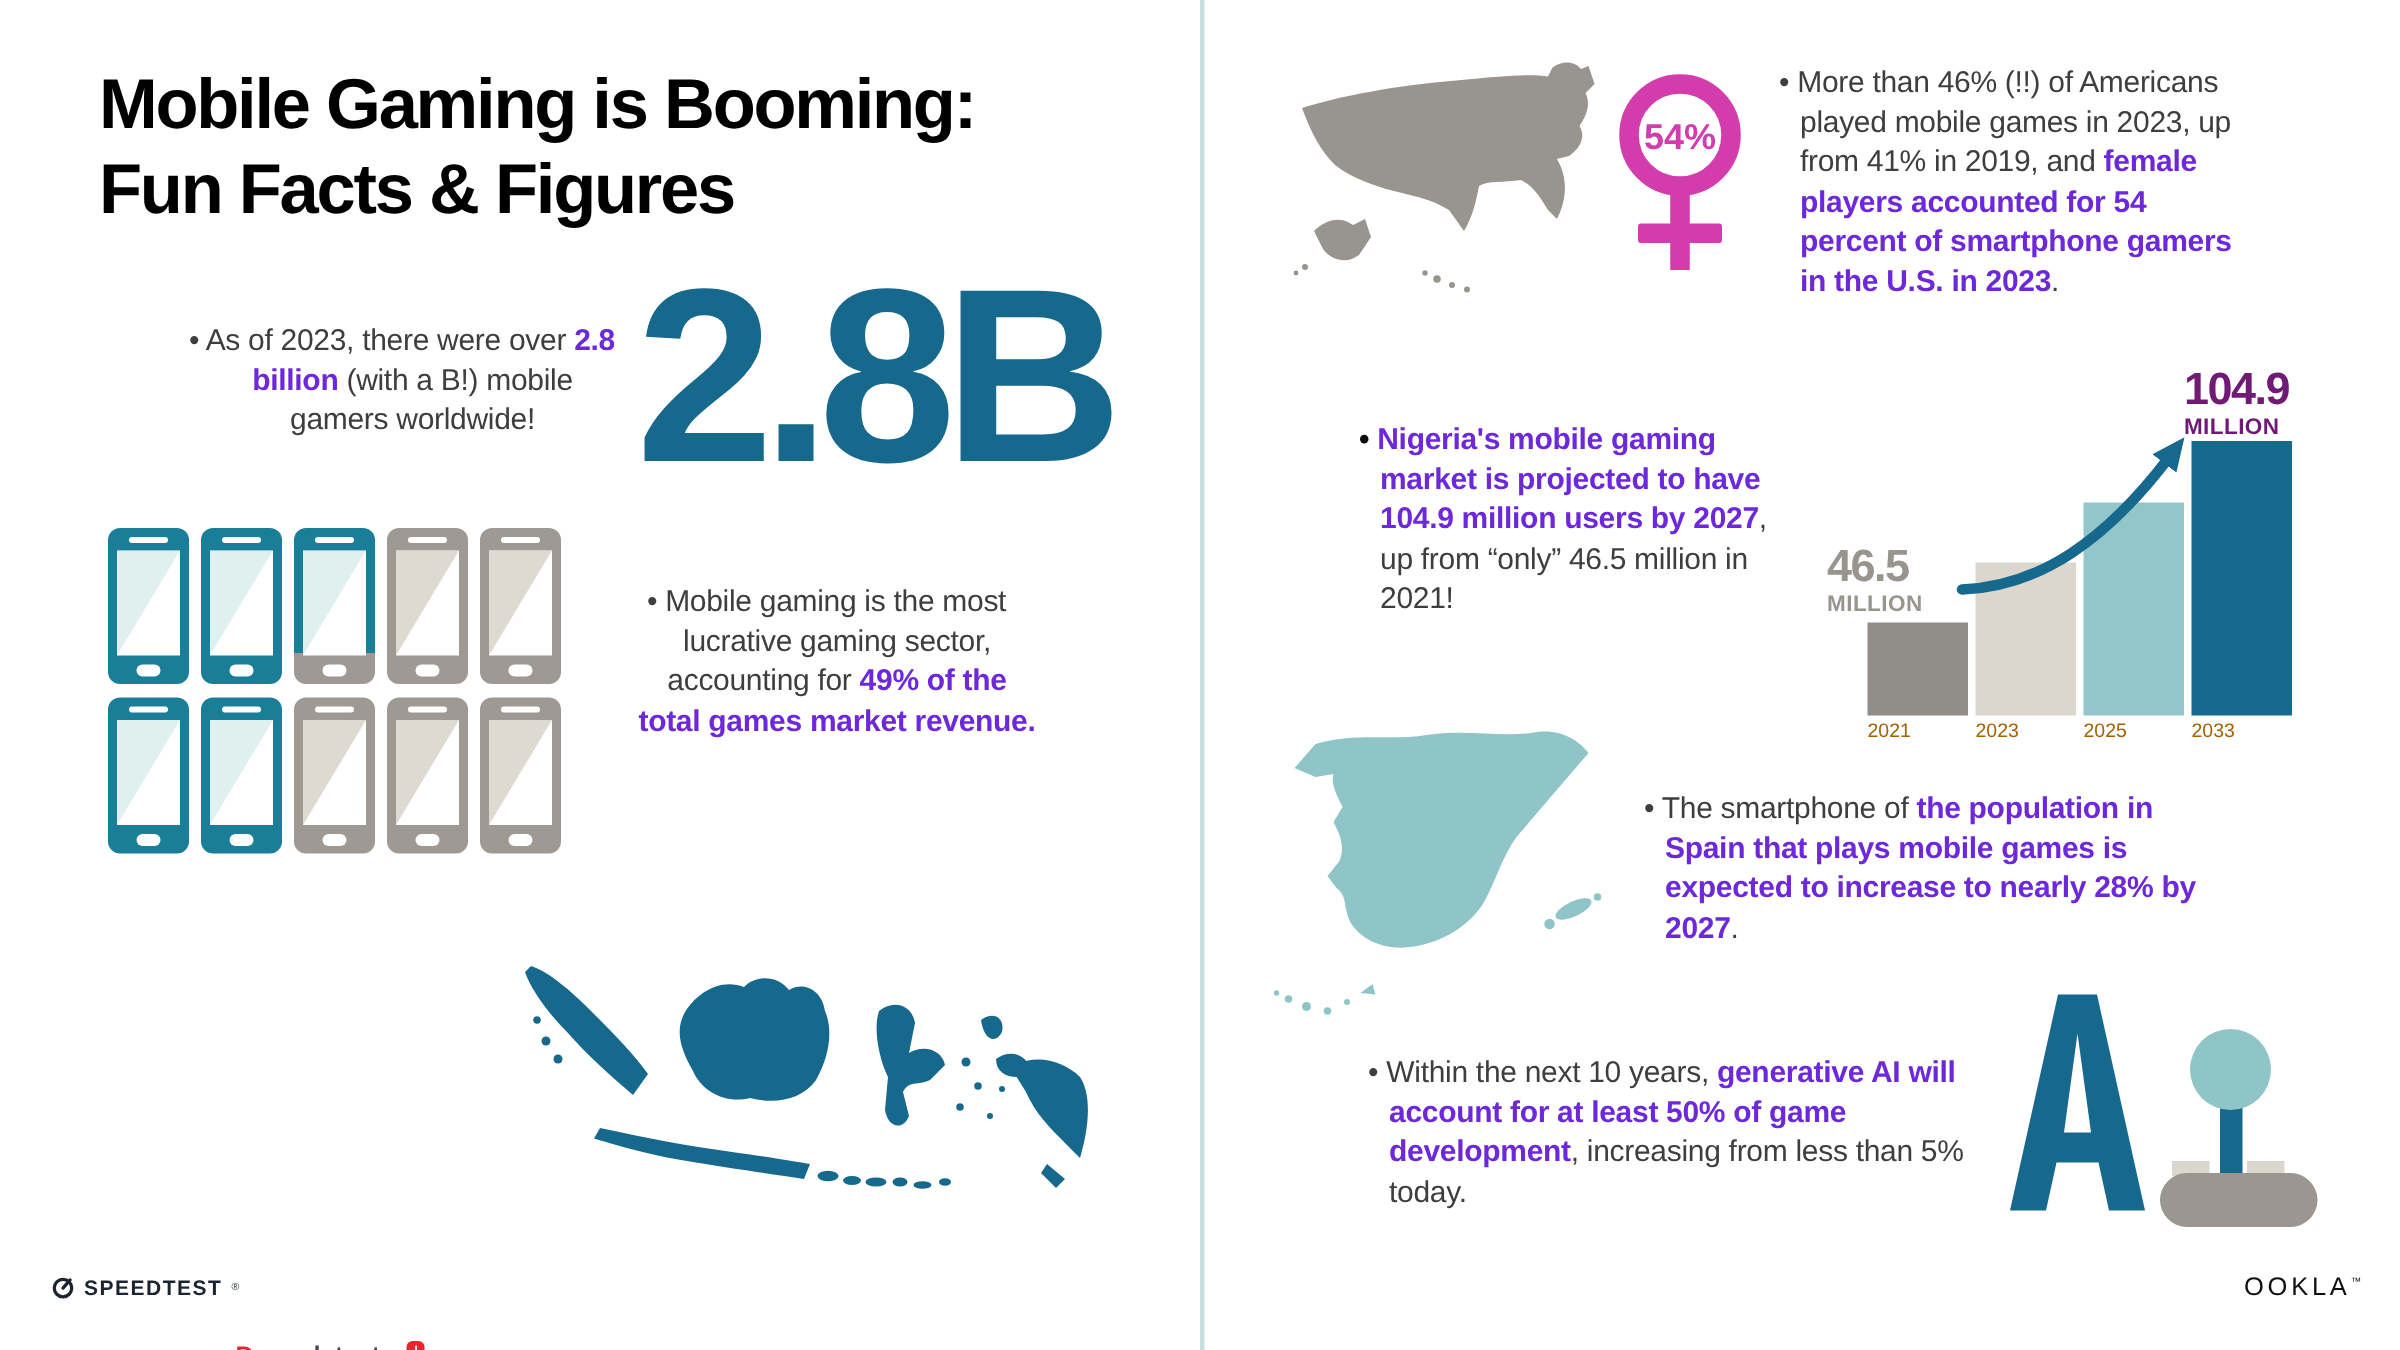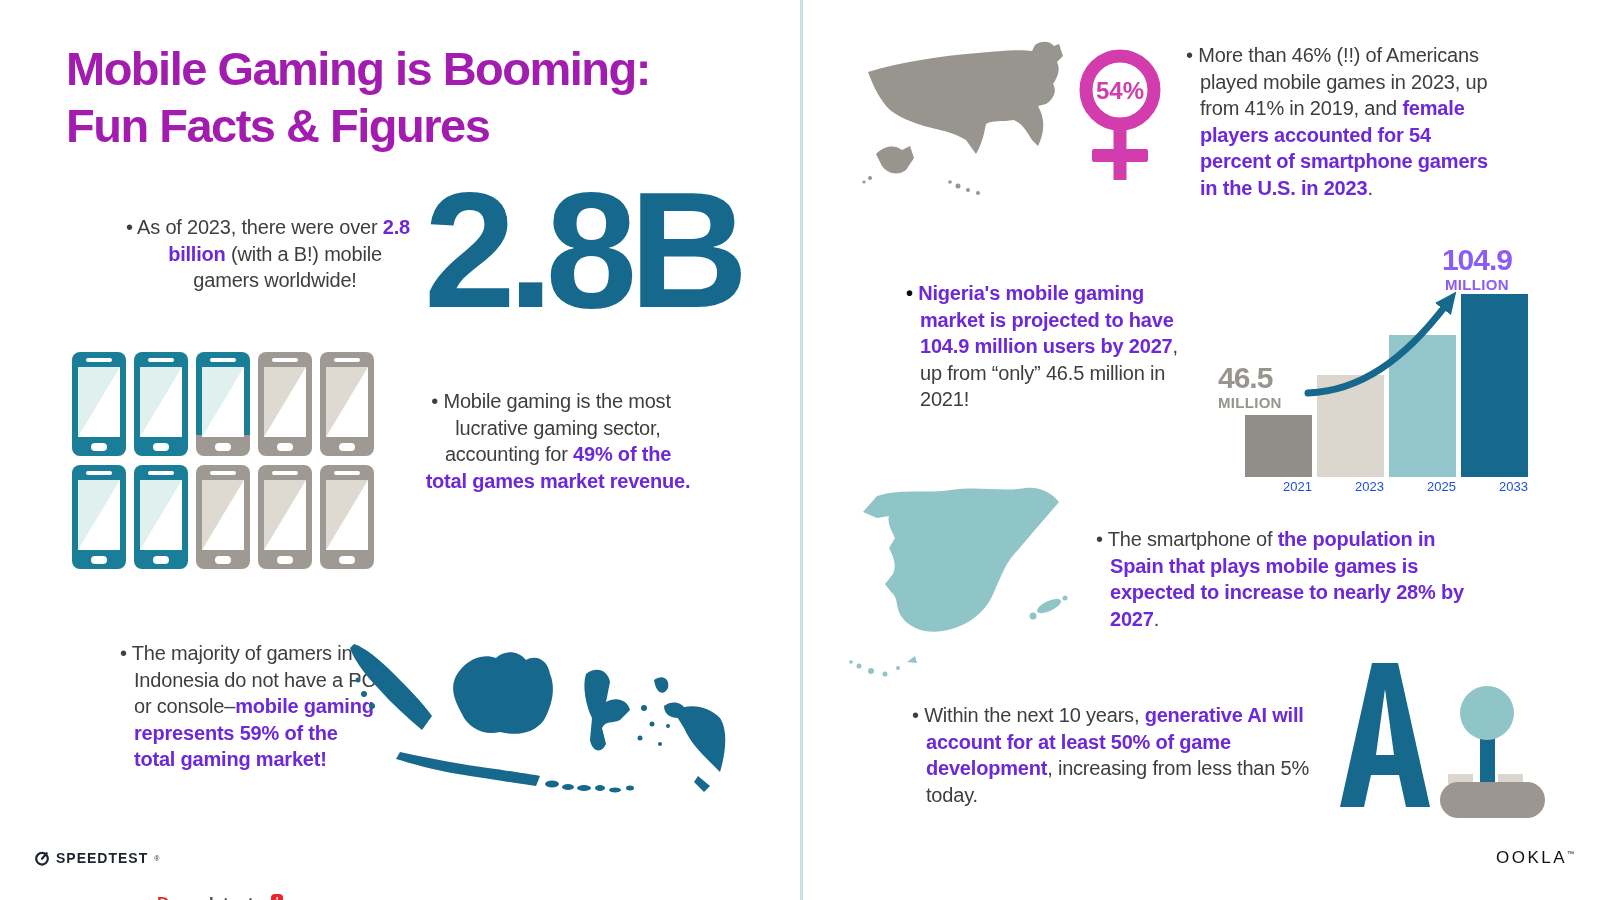--- a/index.html
+++ b/index.html
@@ -2,21 +2,21 @@
 <html><head>
 <meta charset="utf-8">
 <style>
   html,body{margin:0;padding:0;background:#ffffff;}
   .canvas{position:relative;width:1600px;height:900px;background:#ffffff;overflow:hidden;
           font-family:"Liberation Sans", sans-serif;}
   .divider{position:absolute;left:800px;top:0;width:3px;height:900px;background:#cbdede;}
 
   
   .title{position:absolute;left:66px;top:40px;margin:0;font-size:47px;line-height:1.22;
-         font-weight:700;letter-spacing:-1.5px;color:#a21caf;}
+         font-weight:700;letter-spacing:-1.5px;color:#000000;}
   .title span{display:block;}
 
   
   .fact{position:absolute;font-size:20px;line-height:1.33;color:#3e3e3e;margin:0;
         padding-left:14px;text-indent:-14px;letter-spacing:-0.2px;}
   .fact::before{content:"• ";color:#3e3e3e;}
   .fact b{color:#6d28d9;font-weight:700;}
   .fact.boldlead::before{color:#0b0b0b;font-weight:700;}
 
   .bignum{position:absolute;left:424px;top:176px;font-size:165px;font-weight:700;
@@ -41,26 +41,26 @@
   
   .svgabs{position:absolute;}
 
   
   .venus-label{font-size:24px;font-weight:700;fill:#d23cac;font-family:"Liberation Sans",sans-serif;}
 
   
   .chart{position:absolute;left:1218px;top:243px;width:312px;height:252px;}
   .chart-bars{position:absolute;left:27px;right:2px;bottom:0;display:flex;gap:5px;align-items:flex-end;}
   .bar-col{flex:1;display:flex;flex-direction:column;justify-content:flex-end;}
-  .bar-year{height:18px;line-height:20px;text-align:right;font-size:13px;color:#1d4ed8;}
+  .bar-year{height:18px;line-height:20px;text-align:left;font-size:13px;color:#a16207;}
   .chart-label{line-height:1;}
   .chart-label .l1{font-size:30px;font-weight:700;letter-spacing:-1px;display:block;}
   .chart-label .l2{font-size:15px;font-weight:700;letter-spacing:0.3px;display:block;margin-top:2px;}
   .chart-label.start{position:absolute;left:0;bottom:85px;color:#98948e;}
-  .chart-label.end{position:absolute;right:18px;top:2px;text-align:center;color:#8b5cf6;}
+  .chart-label.end{position:absolute;right:4px;top:2px;text-align:left;color:#701a75;}
   .chart-arrow{position:absolute;inset:0;pointer-events:none;}
 
   
   .speedtest{position:absolute;left:34px;top:850px;display:flex;align-items:center;gap:6px;}
   .speedtest .st-text{font-size:14px;font-weight:700;letter-spacing:1px;color:#1b2430;}
   .speedtest sup{font-size:7px;color:#1b2430;}
   .downdetector{position:absolute;left:157px;top:846px;font-size:17px;font-weight:700;margin-top:48px;}
   .dd-red{color:#e8252c;}
   .dd-gray{color:#4d4d57;}
   .dd-badge{display:inline-block;vertical-align:top;margin-left:1px;width:12px;height:12px;
@@ -133,21 +133,20 @@
       </div>
       <div class="phone gray">
         <span class="speaker"></span>
         <span class="screen"></span>
         <span class="home"></span>
       </div>
     </div>
 
   <p class="fact" style="left:410px;top:388px;width:268px;text-align:center;"><span>Mobile gaming is the most lucrative gaming sector, accounting for </span><b>49% of the total games market revenue.</b></p>
 
-  <p class="fact" style="left:120px;top:640px;width:244px;"><span>The majority of gamers in Indonesia do not have a PC or console–</span><b>mobile gaming represents 59% of the total gaming market!</b></p>
 
   <svg class="svgabs" style="left:338px;top:636px;" width="390" height="190" viewBox="0 0 390 190">
     <g fill="#16688c">
       <path d="M16,8 C28,12 42,24 56,38 C70,52 84,66 94,80 L84,94 C70,82 54,68 40,52 C28,40 16,24 12,12 Z"></path>
       <circle cx="26" cy="58" r="3"></circle>
         <circle cx="34" cy="70" r="3"></circle>
         <circle cx="20" cy="44" r="2.5"></circle>
       <path d="M62,116 C90,122 120,128 150,132 C172,135 190,138 202,140 L198,150 C178,147 150,143 120,138 C94,134 72,127 58,123 Z"></path>
       <ellipse cx="214" cy="148" rx="7" ry="3.5"></ellipse>
         <ellipse cx="230" cy="151" rx="6" ry="3"></ellipse>

